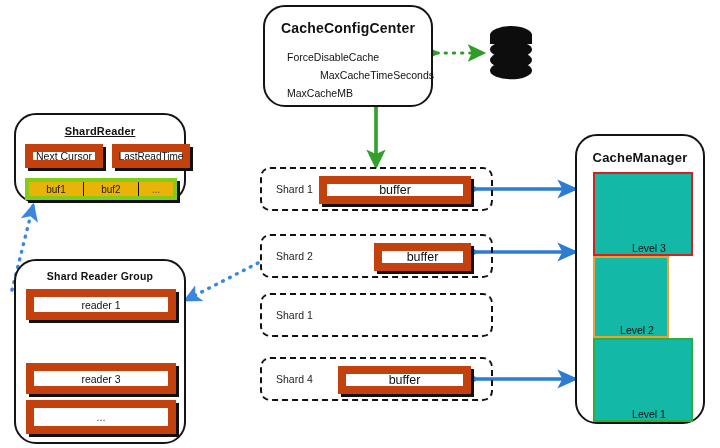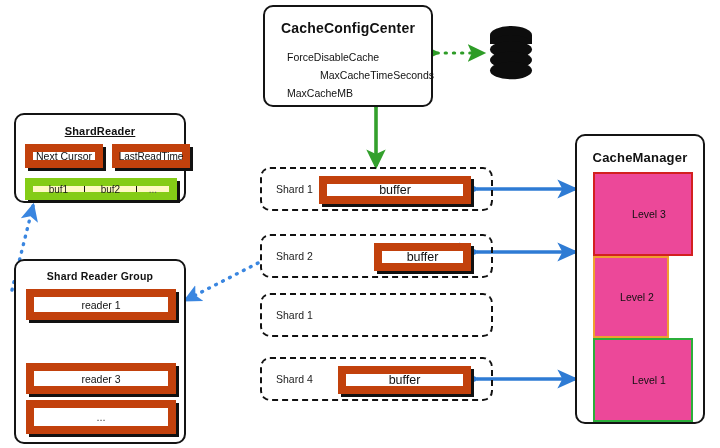--- a/index.html
+++ b/index.html
@@ -17,21 +17,21 @@
     height: 448px;
     background: #ffffff;
     overflow: hidden;
   }
   .abs { position: absolute; box-sizing: border-box; }
 
   
   .round-box {
     background: #ffffff;
     border: 2px solid #141414;
-    border-radius: 10px;
+    border-radius: 22px;
   }
   .box-title {
     position: absolute;
     left: 0; right: 0;
     text-align: center;
     font-weight: bold;
     color: #111111;
     letter-spacing: .2px;
   }
 
@@ -66,23 +66,23 @@
   .cfg-line {
     position: absolute;
     left: 22px;
     font-size: 10.5px;
     color: #111111;
     white-space: nowrap;
   }
 
   
   .level {
-    background: #ec4899;
+    background: #14b8a6;
     display: flex;
-    align-items: center;
+    align-items: flex-end;
     justify-content: center;
     font-size: 10.5px;
     color: #111111;
     padding-left: 12px;
   }
 
   
   #arrows {
     position: absolute;
     left: 0; top: 0;
@@ -167,21 +167,21 @@
     <div class="box-title" style="top:10px; font-size:11px;text-decoration:underline;">ShardReader</div>
 
     <div class="abs sh-rect" style="left:9px; top:29px; width:78px; height:24px; font-size:10.5px;">
       <span>Next Cursor</span>
     </div>
     <div class="abs sh-rect" style="left:96px; top:29px; width:78px; height:24px; font-size:10px;">
       <span>LastReadTime</span>
     </div>
 
     <div class="abs" style="left:9px; top:63px; width:152px; height:22px; display:flex;
-                border:8px solid #84cc16; box-shadow:3px 3px 0 0 #111; background:#fef9c3;">
+                border:4px solid #84cc16; box-shadow:3px 3px 0 0 #111; background:#eab308;">
       <div style="flex:1 1 38%; display:flex; align-items:center; justify-content:center;
                   font-size:10px; border-right:1.5px solid #111;">
         <span>buf1</span>
       </div>
       <div style="flex:1 1 38%; display:flex; align-items:center; justify-content:center;
                   font-size:10px; border-right:1.5px solid #111;">
         <span>buf2</span>
       </div>
       <div style="flex:1 1 24%; display:flex; align-items:center; justify-content:center;
                   font-size:10px; color:#555;">

